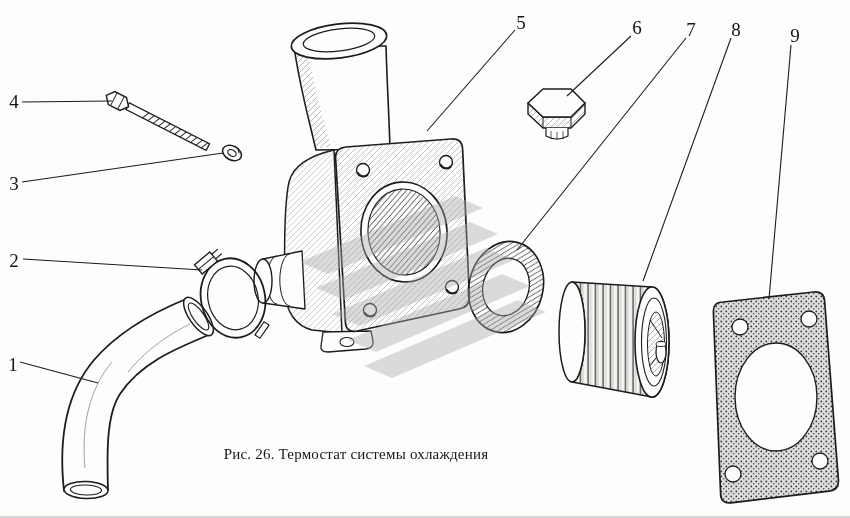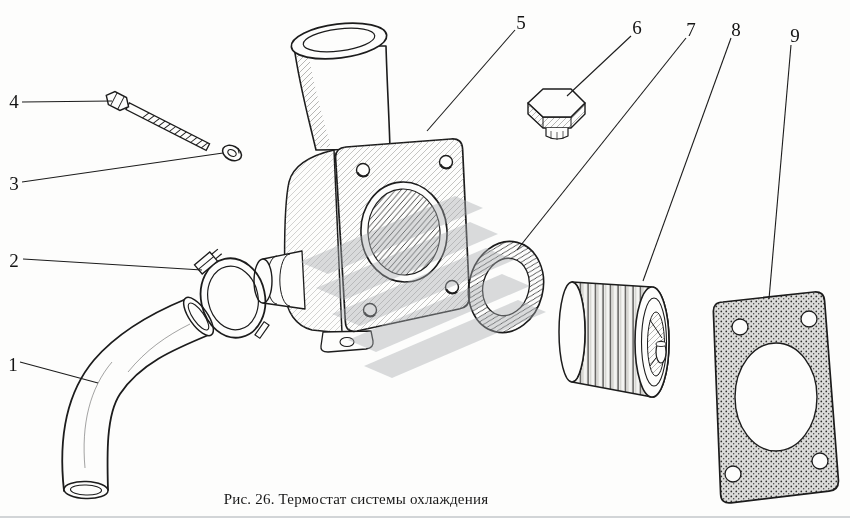--- a/index.html
+++ b/index.html
@@ -10,21 +10,21 @@
   .callout{position:absolute;transform:translate(-50%,-50%);font-size:19px;color:#141414;user-select:none}
   .c1{left:13px;top:365px}
   .c2{left:14px;top:261px}
   .c3{left:14px;top:184px}
   .c4{left:14px;top:102px}
   .c5{left:521px;top:23px}
   .c6{left:637px;top:28px}
   .c7{left:691px;top:30px}
   .c8{left:736px;top:30px}
   .c9{left:795px;top:36px}
-  .caption{position:absolute;left:0;top:491px;width:712px;text-align:center;
+  .caption{position:absolute;left:0;top:446px;width:712px;text-align:center;
            font-size:15px;color:#181818;letter-spacing:.2px}
 </style>
 </head>
 <body>
 
 <div class="stage">
 
   <svg viewBox="0 0 850 518" width="850" height="518" xmlns="http://www.w3.org/2000/svg">
     <defs>
       <pattern id="hatchFine" width="6" height="6" patternUnits="userSpaceOnUse">

